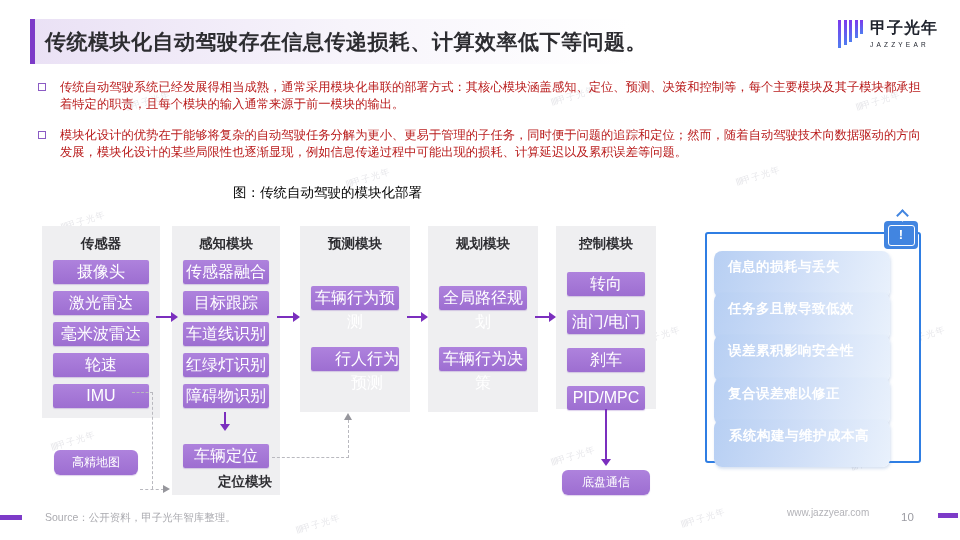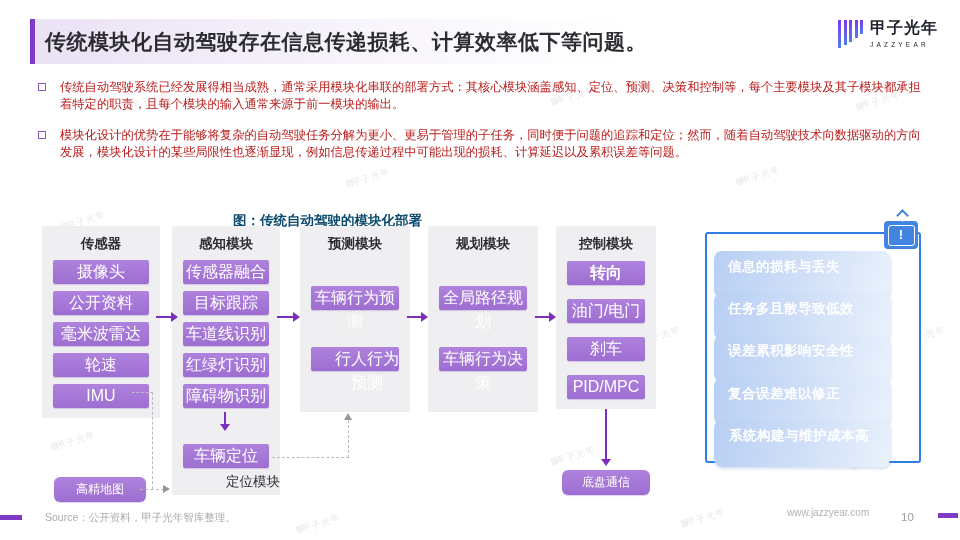--- a/index.html
+++ b/index.html
@@ -26,34 +26,34 @@
   .logo-name { font-size:16px; font-weight:bold; color:#20242e; letter-spacing:1px; }
   .logo-sub { font-size:6.5px; color:#20242e; letter-spacing:3.2px; margin-top:2px; }
 
   
   .bullets { position:absolute; left:38px; top:79px; width:892px; }
   .bullet { display:flex; margin-bottom:13px; }
   .bullet-marker { flex:0 0 8px; width:8px; height:8px; border:1.6px solid #8b5bc4; margin:4px 14px 0 0; }
   .bullet-text { font-size:12.3px; color:#b91c1c; line-height:1.42; }
 
   
-  .diagram-caption { position:absolute; left:233px; top:184px; font-size:13.5px; font-weight:bold; color:#0c4a6e;margin-top:28px; }
+  .diagram-caption { position:absolute; left:233px; top:184px; font-size:13.5px; font-weight:normal; color:#000000; }
 
   
   .col { position:absolute; background:#efeff1; }
   .col-title { text-align:center; font-weight:bold; font-size:13.5px; color:#2d2d31; padding-top:9px; }
   .pbtn { background:linear-gradient(180deg,#ae82dd,#9d6ed1); color:#fff; font-size:16px; text-align:center;
     border-radius:2px; height:24px; line-height:24px; margin:7px auto 0; width:calc(100% - 22px);
     box-shadow:0 1px 1px rgba(120,70,180,.25); }
   .gap-lg { margin-top:14px; }
   .float-btn { position:absolute; background:linear-gradient(180deg,#ae82dd,#9d6ed1); color:#fff; font-size:12px;
     text-align:center; border-radius:6px; height:25px; line-height:25px; box-shadow:0 1px 1px rgba(120,70,180,.25); }
   .loc-box { position:absolute; left:172px; top:430px; width:108px; height:65px; background:#efeff1; }
   .loc-box .pbtn { margin-top:14px; }
-  .loc-title { text-align:right; font-weight:normal; font-size:13.5px; color:#2d2d31; margin-top:5px; }
+  .loc-title { text-align:left; font-weight:bold; font-size:13.5px; color:#2d2d31; margin-top:5px;padding-left:46px; }
 
   
   .arrow-h { position:absolute; height:2px; background:#7b2fbe; }
   .arrow-h::after { content:""; position:absolute; right:-7px; top:-4px; width:0; height:0;
     border-left:7px solid #7b2fbe; border-top:5px solid transparent; border-bottom:5px solid transparent; }
   .arrow-v { position:absolute; width:2px; background:#7b2fbe; }
   .arrow-v::after { content:""; position:absolute; left:-4px; bottom:-7px; width:0; height:0;
     border-top:7px solid #7b2fbe; border-left:5px solid transparent; border-right:5px solid transparent; }
   .dash-h { position:absolute; border-top:1.5px dashed #b9b9bf; }
   .dash-v { position:absolute; border-left:1.5px dashed #b9b9bf; }
@@ -133,21 +133,21 @@
       <span class="bullet-marker"></span>
       <span class="bullet-text">模块化设计的优势在于能够将复杂的自动驾驶任务分解为更小、更易于管理的子任务，同时便于问题的追踪和定位；然而，随着自动驾驶技术向数据驱动的方向发展，模块化设计的某些局限性也逐渐显现，例如信息传递过程中可能出现的损耗、计算延迟以及累积误差等问题。</span>
     </div>
   </div>
 
   <div class="diagram-caption">图：传统自动驾驶的模块化部署</div>
 
   <div class="col" style="left:42px; top:226px; width:118px; height:192px;">
     <div class="col-title">传感器</div>
     <div class="pbtn">摄像头</div>
-    <div class="pbtn">公开资料</div>
+    <div class="pbtn">激光雷达</div>
     <div class="pbtn">毫米波雷达</div>
     <div class="pbtn">轮速</div>
     <div class="pbtn">IMU</div>
   </div>
 
   <div class="col" style="left:172px; top:226px; width:108px; height:230px;">
     <div class="col-title">感知模块</div>
     <div class="pbtn">传感器融合</div>
     <div class="pbtn">目标跟踪</div>
     <div class="pbtn">车道线识别</div>
@@ -162,32 +162,32 @@
   </div>
 
   <div class="col" style="left:428px; top:226px; width:110px; height:186px;">
     <div class="col-title">规划模块</div>
     <div class="pbtn" style="margin-top:33px;">全局路径规划</div>
     <div class="pbtn" style="margin-top:37px;">车辆行为决策</div>
   </div>
 
   <div class="col" style="left:556px; top:226px; width:100px; height:183px;">
     <div class="col-title">控制模块</div>
-    <div class="pbtn gap-lg" style="margin-top:8px;font-weight:bold;">转向</div>
+    <div class="pbtn gap-lg" style="margin-top:19px;">转向</div>
     <div class="pbtn gap-lg">油门/电门</div>
     <div class="pbtn gap-lg">刹车</div>
     <div class="pbtn gap-lg">PID/MPC</div>
   </div>
 
   <div class="loc-box">
     <div class="pbtn">车辆定位</div>
     <div class="loc-title">定位模块</div>
   </div>
 
-  <div class="float-btn" style="left:54px; top:477px; width:92px;">高精地图</div>
+  <div class="float-btn" style="left:54px; top:450px; width:84px;">高精地图</div>
 
   <div class="float-btn" style="left:562px; top:470px; width:88px;">底盘通信</div>
 
   <div class="arrow-h" style="left:156px; top:316px; width:15px;"></div>
   <div class="arrow-h" style="left:277px; top:316px; width:16px;"></div>
   <div class="arrow-h" style="left:407px; top:316px; width:14px;"></div>
   <div class="arrow-h" style="left:535px; top:316px; width:14px;"></div>
   <div class="arrow-v" style="left:224px; top:412px; height:12px;"></div>
   <div class="arrow-v" style="left:605px; top:409px; height:50px;"></div>
 

